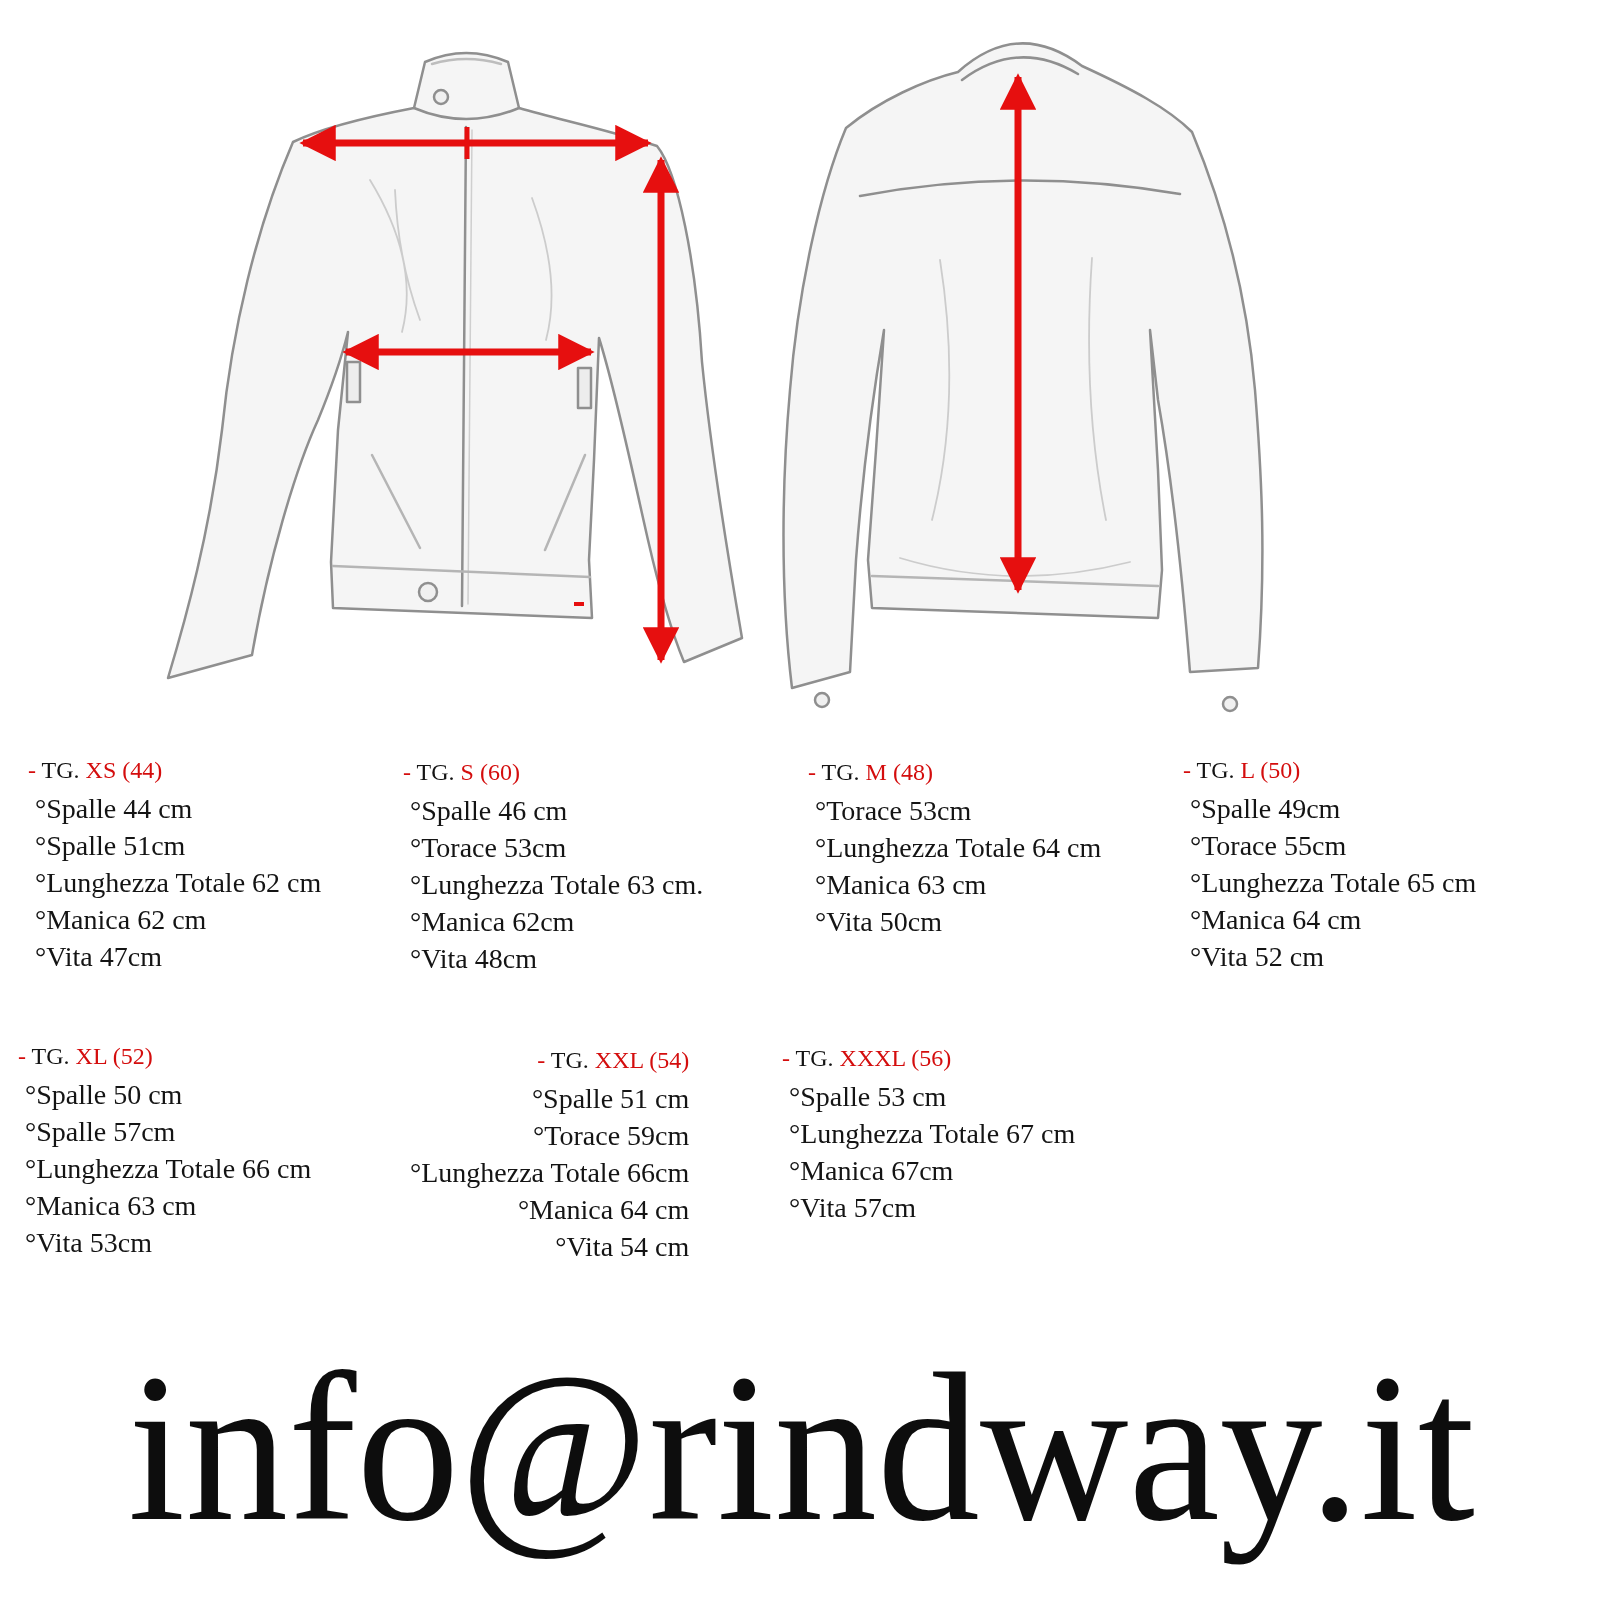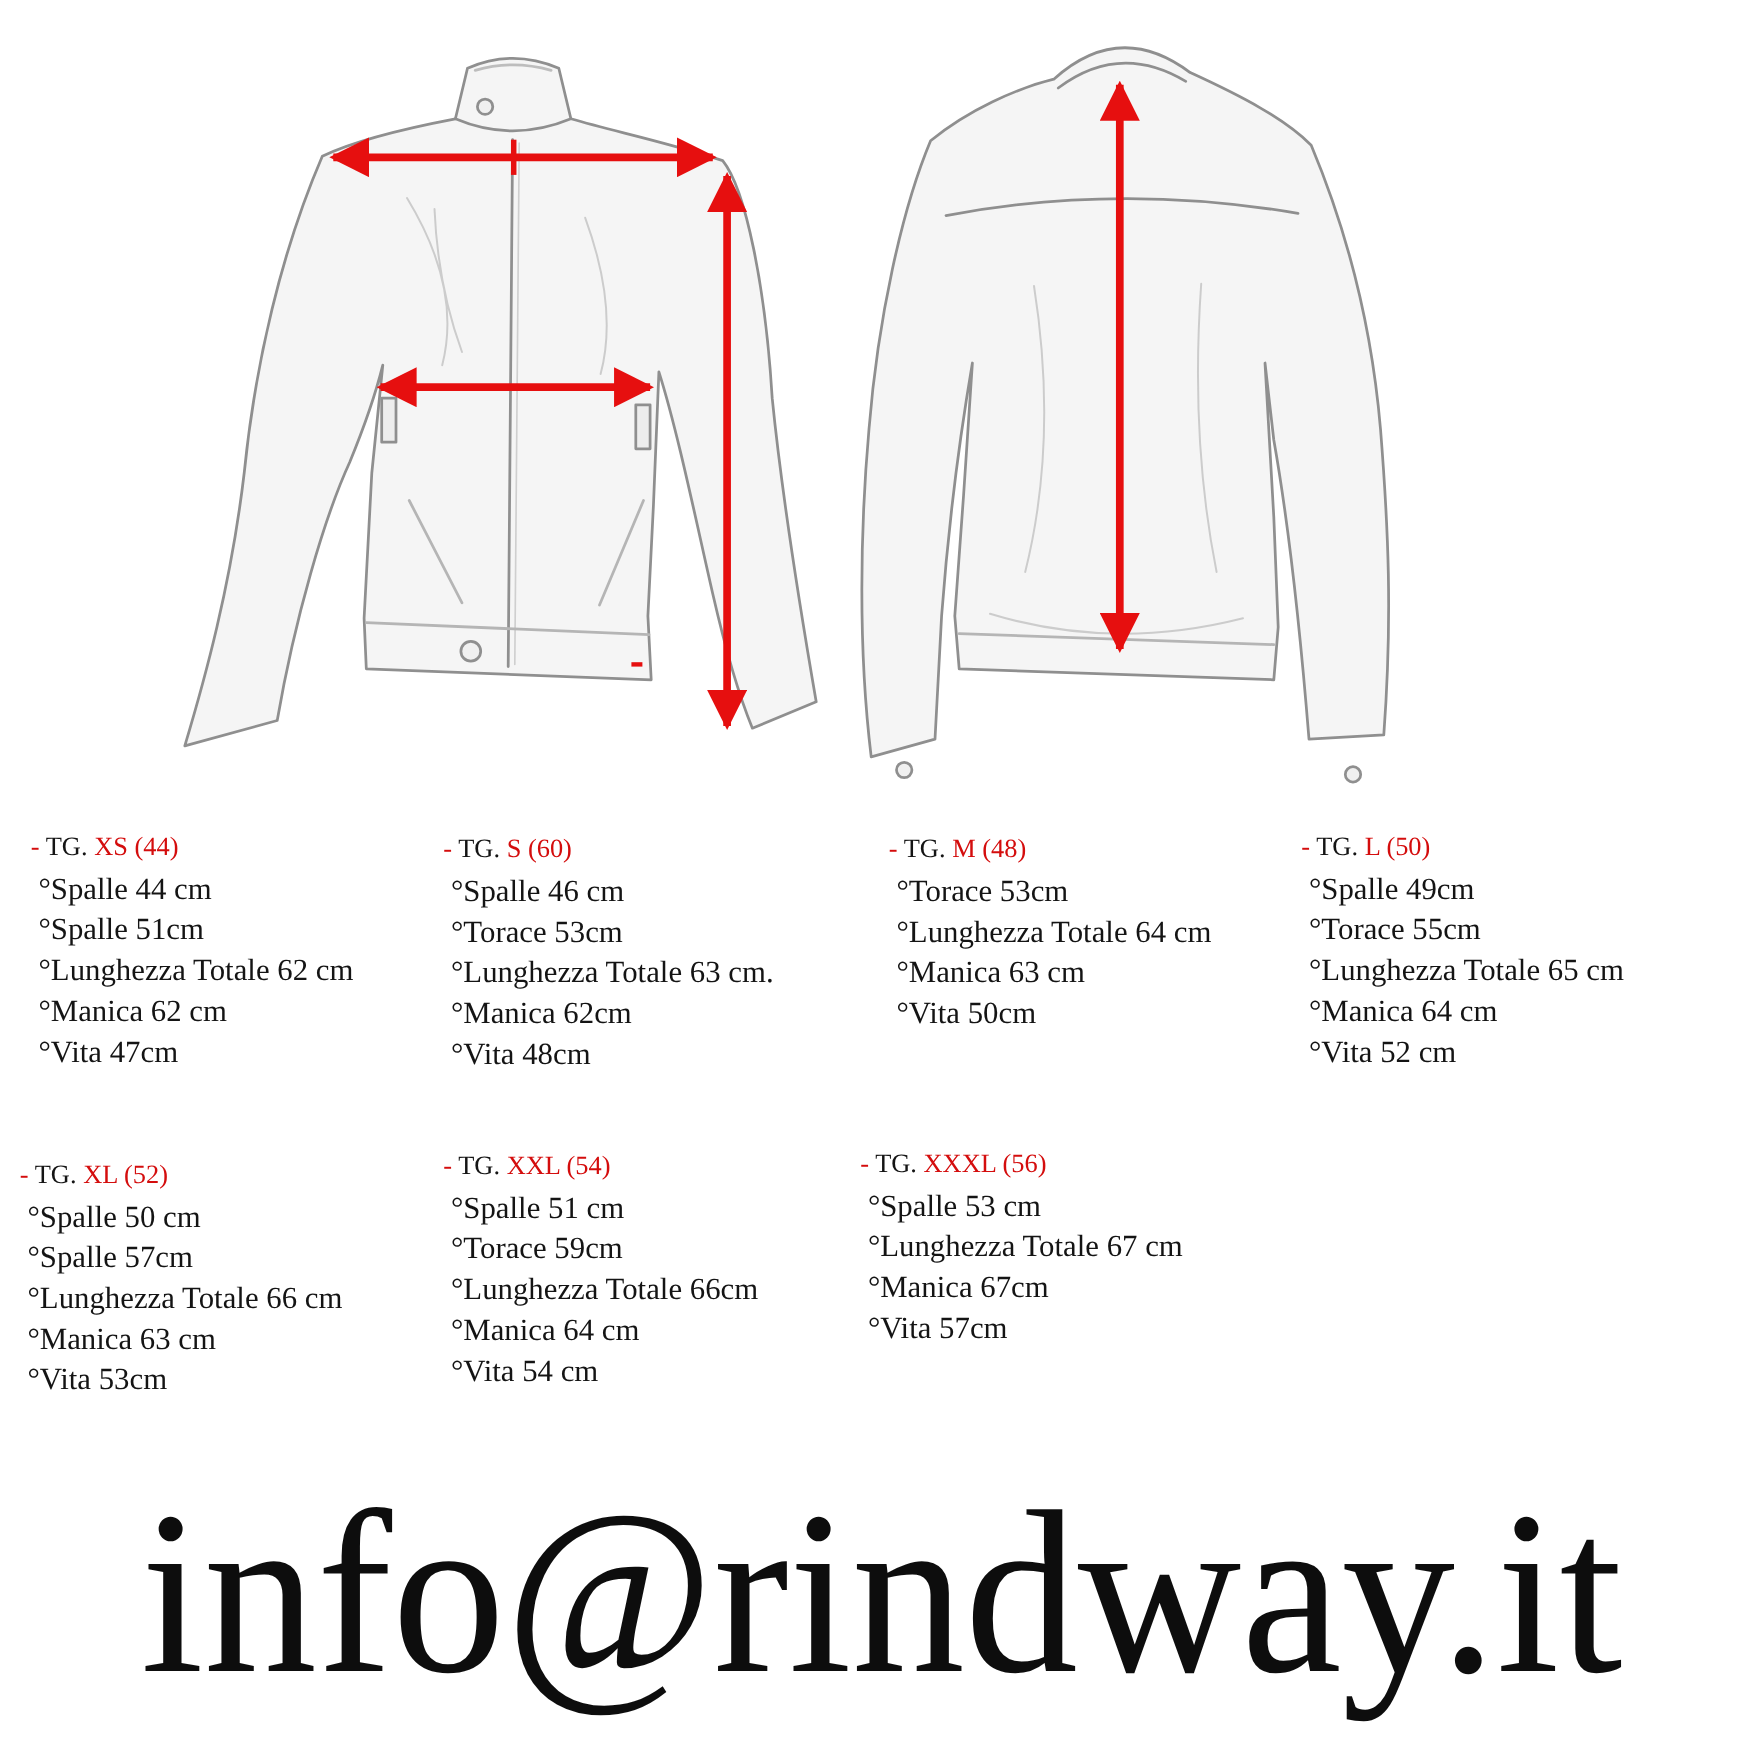--- a/index.html
+++ b/index.html
@@ -9,22 +9,22 @@
   }
   #sketch{position:absolute;left:0;top:0;}
   .size-block{position:absolute;font-size:28px;line-height:37px;white-space:nowrap;}
   .size-head{font-size:24px;line-height:40px;}
   .red{color:#d40d0d;}
   .size-line{padding-left:7px;}
   #b-xs  {left:28px;  top:750px;}
   #b-s   {left:403px; top:752px;}
   #b-m   {left:808px; top:752px;}
   #b-l   {left:1183px;top:750px;}
-  #b-xl  {left:18px;  top:1036px;margin-top:12px;}
-  #b-xxl {left:403px; top:1040px;}
+  #b-xl  {left:18px;  top:1036px;}
+  #b-xxl {left:403px; top:1040px;text-align:right;}
   #b-xxxl{left:782px; top:1038px;}
   #email{
     position:absolute;left:128px;top:1342px;
     font-size:212px;line-height:1;white-space:nowrap;color:#0d0d0d;
     transform:scaleX(0.97);transform-origin:0 0;
     font-family:"Liberation Serif", serif;
   }
 </style>
 </head>
 <body>

